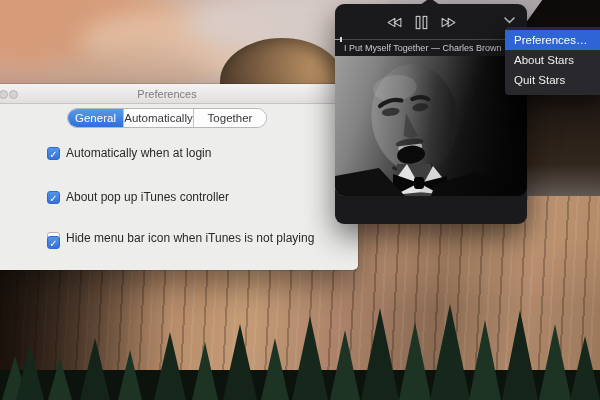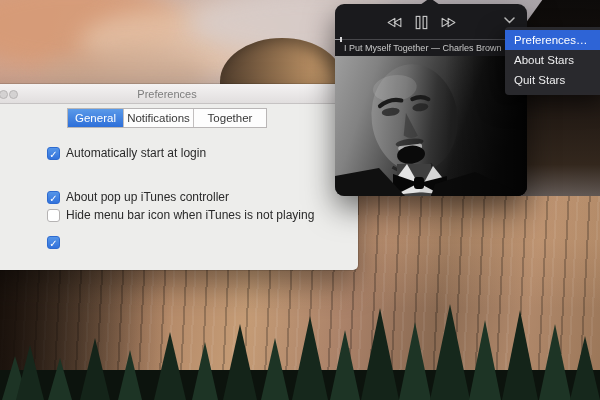--- a/index.html
+++ b/index.html
@@ -38,35 +38,35 @@
   .pref-window{position:absolute;left:-24px;top:84px;width:382px;height:186px;z-index:10;
     background:#ededeb;border-radius:5px;
     box-shadow:0 14px 32px rgba(0,0,0,.42),0 0 0 1px rgba(0,0,0,.12);}
   .titlebar{position:relative;height:20px;border-radius:5px 5px 0 0;
     background:linear-gradient(#f4f2f2,#e1dede);border-bottom:1px solid #c6c3c3;}
   .titlebar .win-title{position:absolute;left:0;right:0;top:0;line-height:20px;
     text-align:center;font-size:11px;color:#7d7d7d;}
   .tl{position:absolute;top:6px;width:9px;height:9px;border-radius:50%;
     background:#d4d2d2;border:1px solid #b7b4b4;}.tl.b2{left:23px}.tl.b3{left:33px}
   .tabs{position:absolute;left:91px;top:24px;height:20px;display:flex;
-    border:1px solid #b9b6b6;border-radius:0;overflow:hidden;background:#fff;}
+    border:1px solid #b9b6b6;border-radius:10px;overflow:hidden;background:#fff;}
   .tab{height:100%;line-height:18px;text-align:center;font-size:11.5px;color:#383838;
     background:#fdfdfd;border-right:1px solid #c2bfbf;cursor:default;}
   .tab:last-child{border-right:none;}
   .tab.t0{width:56px}.tab.t1{width:70px}.tab.t2{width:72px}
   .tab.selected{background:linear-gradient(#5a9ae9,#2d6fd9);color:#fff;}
   .cb-row{position:absolute;left:71px;display:flex;align-items:center;}
-  .cb-row.r0{top:62px}.cb-row.r1{top:106px}.cb-row.r2{top:124px}.cb-row.r3{top:152px}
+  .cb-row.r0{top:62px}.cb-row.r1{top:106px}.cb-row.r2{top:147px}.cb-row.r3{top:152px}
   .cb-box{width:13px;height:13px;border-radius:3px;margin-right:6px;flex:0 0 auto;
     text-align:center;line-height:13px;font-size:10px;color:#fff;}
   .cb-box.checked{background:linear-gradient(#5595e8,#3272db);border:1px solid #2e6bd0;}
   .cb-box.unchecked{background:#fff;border:1px solid #b5b3b3;}
   .cb-label{font-size:12px;color:#2a2a2a;white-space:nowrap;}
   
-  .popover{position:absolute;left:335px;top:4px;width:192px;height:192px;z-index:20;
+  .popover{position:absolute;left:335px;top:4px;width:192px;height:220px;z-index:20;
     background:#1a1a1d;border-radius:9px;
     box-shadow:0 12px 30px rgba(0,0,0,.55);padding-left:30px;}
   .popover-arrow{position:absolute;left:85px;top:-6px;width:0;height:0;
     border-left:10px solid transparent;border-right:10px solid transparent;
     border-bottom:7px solid #1a1a1d;}
   .controls{position:absolute;left:0;top:8px;width:172px;height:20px;
     display:flex;align-items:center;justify-content:center;gap:13px;}
   .ctl-btn{background:none;border:none;padding:0;margin:0;display:block;cursor:default;}
   .ctl-btn svg{display:block;}
   .menu-toggle{position:absolute;right:12px;top:13px;background:none;border:none;padding:0;}
@@ -129,26 +129,26 @@
 
   <div class="pref-window">
     <div class="titlebar">
 
       <span class="tl b2"></span>
       <span class="tl b3"></span>
       <span class="win-title">Preferences</span>
     </div>
     <div class="tabs">
       <div class="tab t0 selected">General</div>
-      <div class="tab t1">Notifications</div>
+      <div class="tab t1">Automatically</div>
       <div class="tab t2">Together</div>
     </div>
     <div class="cb-row r0">
       <span class="cb-box checked">✓</span>
-      <span class="cb-label">Automatically start at login</span>
+      <span class="cb-label">Automatically when at login</span>
     </div>
     <div class="cb-row r1">
       <span class="cb-box checked">✓</span>
       <span class="cb-label">About pop up iTunes controller</span>
     </div>
     <div class="cb-row r2">
       <span class="cb-box unchecked"></span>
       <span class="cb-label">Hide menu bar icon when iTunes is not playing</span>
     </div>
     <div class="cb-row r3">

